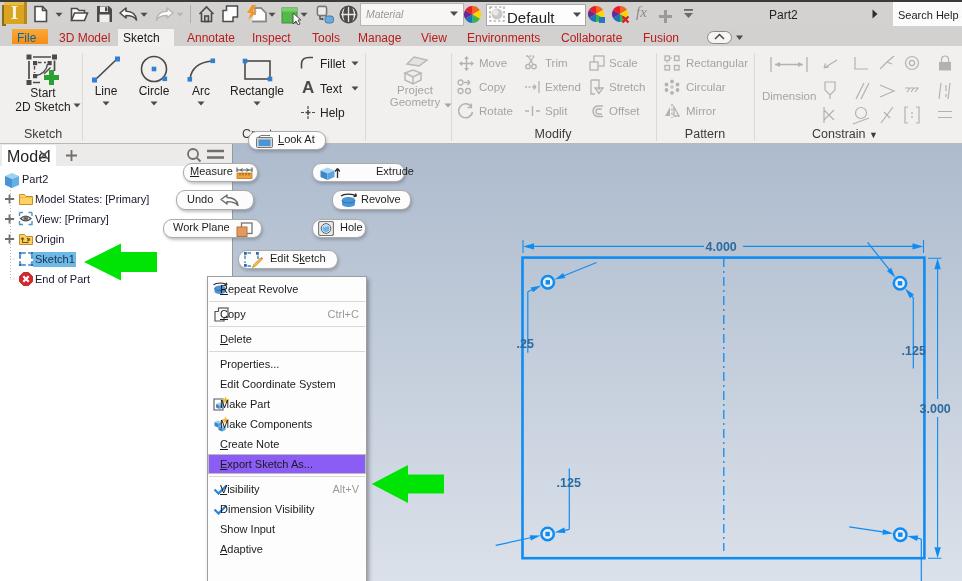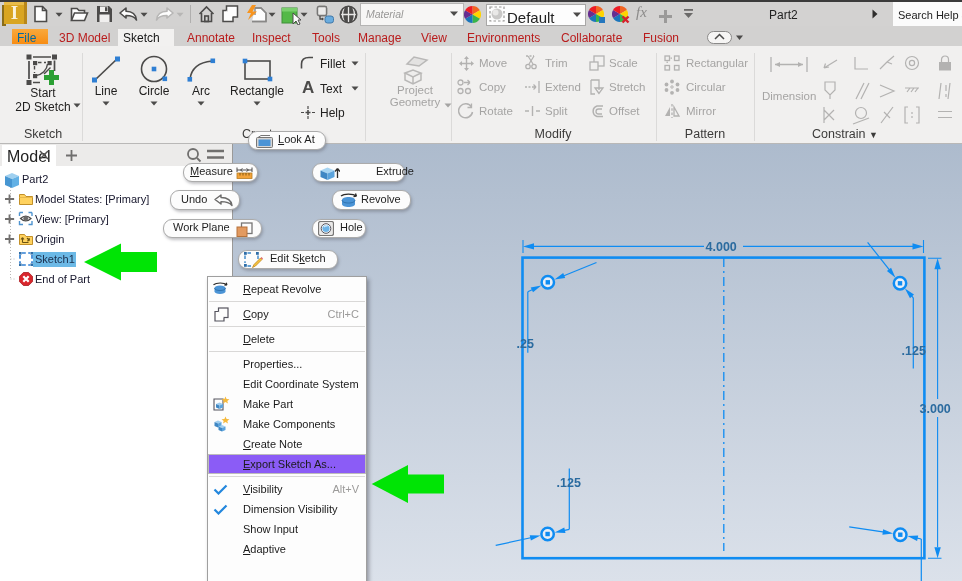--- a/index.html
+++ b/index.html
@@ -21,21 +21,21 @@
 
 #panel{left:0;top:144px;width:233px;height:437px;background:#ffffff;}
 #panelhead{left:0;top:0;width:233px;height:22px;background:#ecebea;}
 #modeltab{left:2px;top:1px;width:54px;height:21px;background:#fff;font-size:12.5px;color:#222;}
 .trow{position:absolute;font-size:11px;color:#16162c;white-space:nowrap;}
 
 .pill{position:absolute;background:#fcfcfc;border:1px solid #ababab;border-radius:9px;box-shadow:1px 2px 3px rgba(80,80,90,.35);font-size:11px;color:#1e1e1e;white-space:nowrap;}
 
 #cmenu{left:207px;top:276px;width:158px;height:314px;background:#fdfdfd;border:1px solid #9f9f9f;box-shadow:2px 3px 4px rgba(60,60,70,.45);}
 .mi{position:relative;height:20px;line-height:20px;font-size:11px;color:#1b1b1b;}
-.mi .txt{position:absolute;left:35px;top:0;}
+.mi .txt{position:absolute;left:12px;top:0;}
 .mi .sc{position:absolute;right:7px;top:0;color:#9b9a99;}
 .msep{height:1px;background:#d9d8d7;margin:2px 1px;}
 u{text-decoration:underline;text-underline-offset:1px;}
 </style>
 </head>
 <body>
 <div id="stage">
   <div id="topline" class="abs"></div>
   <div id="titlebar" class="abs">
 
@@ -574,21 +574,21 @@
     <span style="position:absolute;left:29px;top:1px;"><u>L</u>ook At</span>
   </div>
   <div class="pill" style="left:183px;top:163px;width:73px;height:17px;">
     <span style="position:absolute;left:6px;top:1px;"><u>M</u>easure</span>
     <svg class="abs" style="left:52px;top:2px" width="17" height="13">
       <path d="M1 4 H16 M1 1.5 V6 M16 1.5 V6 M4.5 4 L6.5 2.5 M4.5 4 L6.5 5.5 M12.5 4 L10.5 2.5 M12.5 4 L10.5 5.5" stroke="#4c4b4a" stroke-width="1" fill="none"></path>
       <rect x="1" y="7" width="15" height="5.5" fill="#f2a33a" stroke="#b97c20" stroke-width="0.8"></rect>
       <path d="M4 7 v2.5 M7 7 v2.5 M10 7 v2.5 M13 7 v2.5" stroke="#7a5210" stroke-width="0.9"></path>
     </svg>
   </div>
-  <div class="pill" style="left:170px;top:190px;width:68px;height:18px;">
+  <div class="pill" style="left:176px;top:190px;width:68px;height:18px;padding-left:8px;">
     <span style="position:absolute;left:10px;top:2px;">Undo</span>
     <svg class="abs" style="left:42px;top:3px" width="21" height="13" fill="none" stroke="#6b6a69" stroke-width="1.4">
       <path d="M8 1 L2 5.5 L8 10 V7.6 C13 7.6 16.5 8.3 19 11.5 C18.3 6.4 15 3.6 8 3.5 Z" stroke-linejoin="round"></path>
     </svg>
   </div>
   <div class="pill" style="left:163px;top:219px;width:97px;height:17px;">
     <span style="position:absolute;left:9px;top:1px;">Work Plane</span>
     <svg class="abs" style="left:72px;top:1.5px" width="17" height="15">
       <rect x="5.5" y="1" width="10.5" height="10.5" fill="none" stroke="#777675" stroke-width="1.3"></rect>
       <rect x="1" y="5" width="10" height="9.5" fill="#e29a60" stroke="#b5713a" stroke-width="1"></rect>

